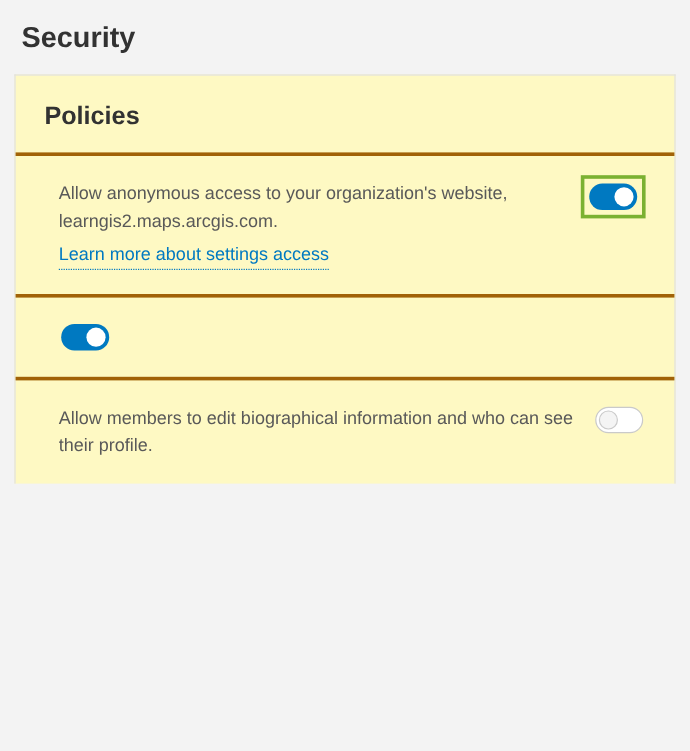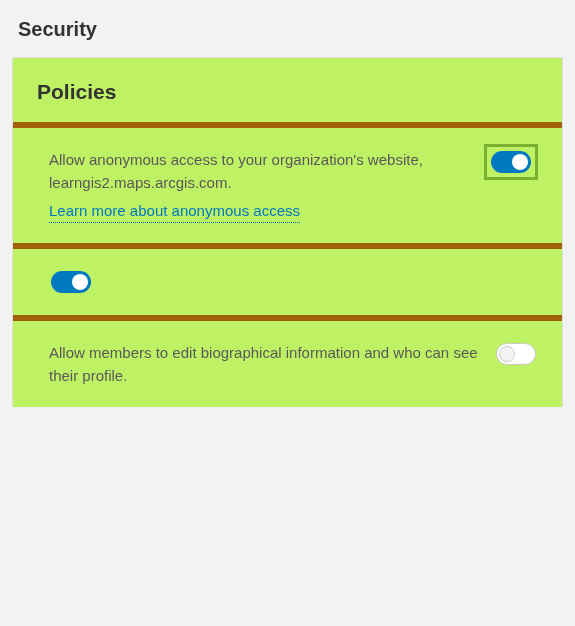--- a/index.html
+++ b/index.html
@@ -12,45 +12,45 @@
       background: #f3f3f3;
       width: 575px;
       height: 626px;
       overflow: hidden;
       color: #323232;
     }
     .page {
       padding: 0;
     }
     .page-title {
-      font-size: 20px;
+      font-size: 24px;
       font-weight: 600;
       color: #323232;
       padding: 18px 18px 16px 18px;
     }
     .card {
-      background: #bef264;
+      background: #fef9c3;
       margin: 0 12px 0 12px;
       padding: 22px 0 0 0;
       border: 1px solid #e0e0e0;
       border-bottom: none;
     }
     .card-title {
       font-size: 21px;
       font-weight: 600;
       color: #323232;
       padding: 0 24px 18px 24px;
     }
     .section-label {
       font-size: 15px;
       color: #4c4c4c;
       padding: 0 36px 12px 36px;
     }
     .setting-row {
-      border-top: 6px solid #a16207;
+      border-top: 3px solid #a16207;
       padding: 20px 24px 20px 36px;
       display: flex;
       align-items: flex-start;
     }
     .setting-text {
       flex: 1;
       font-size: 15px;
       line-height: 1.55;
       color: #595959;
     }
@@ -108,21 +108,21 @@
 
 <div class="page">
   <h1 class="page-title">Security</h1>
 
   <div class="card">
     <h2 class="card-title">Policies</h2>
 
     <div class="setting-row">
       <div class="setting-text">
         <span>Allow anonymous access to your organization's website, learngis2.maps.arcgis.com.</span><br>
-        <a href="#">Learn more about anonymous access</a>
+        <a href="#">Learn more about settings access</a>
       </div>
       <div class="toggle-wrap highlighted">
         <span class="toggle on">
             <span class="knob"></span>
           </span>
       </div>
     </div>
 
     <div class="setting-row">
       <div class="toggle-wrap">

